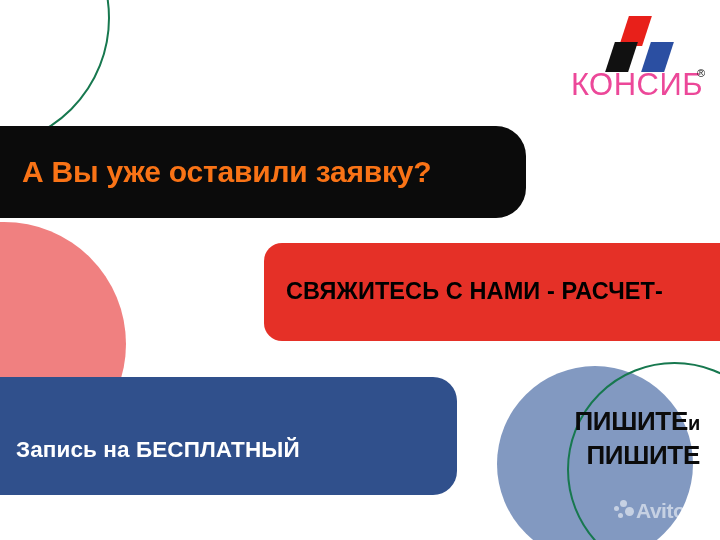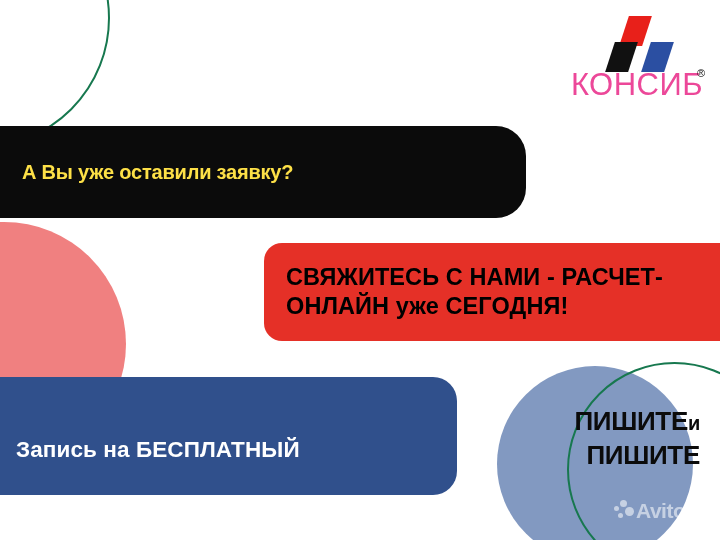--- a/index.html
+++ b/index.html
@@ -112,22 +112,22 @@
   .banner-black {
     left: -40px;
     top: 126px;
     width: 566px;
     height: 92px;
     background: #0b0b0b;
     border-radius: 0 30px 30px 0;
     padding-left: 62px;
   }
   .banner-black .txt {
-    color: #fde047;
-    font-size: 20px;
+    color: #f97316;
+    font-size: 30px;
     letter-spacing: -0.2px;
     white-space: nowrap;
   }
   .banner-red {
     left: 264px;
     top: 243px;
     width: 500px;
     height: 98px;
     background: #e53027;
     border-radius: 18px;
@@ -225,21 +225,20 @@
     <div class="logo-reg">®</div>
   </div>
 
   <div class="banner banner-black">
     <span class="txt">А Вы уже оставили заявку?</span>
   </div>
 
   <div class="banner banner-red">
     <span class="txt">
       <span class="nowrap">СВЯЖИТЕСЬ С НАМИ - РАСЧЕТ-</span><br>
-      <span class="nowrap">ОНЛАЙН уже СЕГОДНЯ!</span>
     </span>
   </div>
 
   <div class="banner banner-blue">
     <span class="txt">
       <span class="nowrap">Запись на БЕСПЛАТНЫЙ</span><br>
     </span>
   </div>
 
   <div class="circle-cta">

